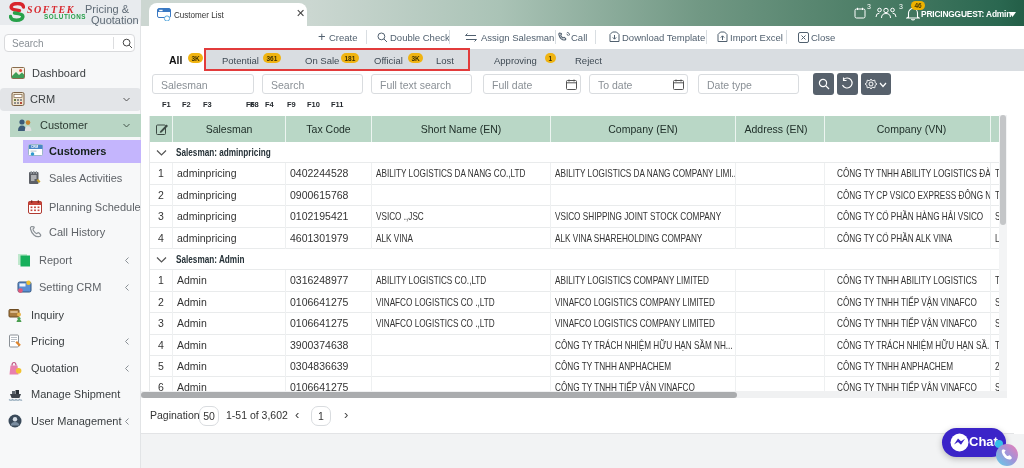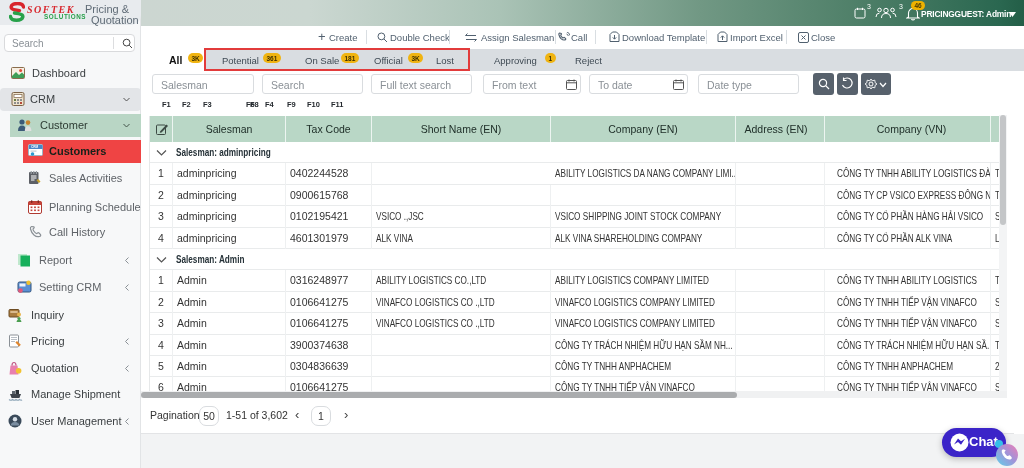--- a/index.html
+++ b/index.html
@@ -68,20 +68,30 @@
 #pager { position:absolute; left:0; top:372px; width:873px; height:36px; background:#fff; border-bottom:1px solid #e3e4e6; font-size:10.5px; color:#333; }
 #pager .pbox { position:absolute; top:8px; height:20px; border:1px solid #d9dcdf; border-radius:7px; text-align:center; line-height:19px; }
 
 #chatpill { position:absolute; left:942px; top:428px; width:64px; height:29px; background:#3b24c8; border-radius:15px; box-shadow:0 2px 6px rgba(0,0,0,0.25); }
 #phonebtn { position:absolute; left:996px; top:444px; width:22px; height:22px; border-radius:50%; background:linear-gradient(45deg,#6cc4e6 10%,#a392d8 55%,#e87fb8 95%); }
 </style>
 </head>
 <body>
 
 <div id="topbar">
+  <div id="tab">
+    <svg class="abs" style="left:8px;top:5px" width="14" height="13" viewBox="0 0 14 13">
+      <rect x="0.5" y="0.5" width="13" height="9" rx="1.5" fill="none" stroke="#3a79c3"></rect>
+      <rect x="1" y="1" width="12" height="3" fill="#3a79c3"></rect>
+      <rect x="2.2" y="1.8" width="3.4" height="1.4" fill="#fff"></rect>
+      <circle cx="10" cy="10.5" r="2.6" fill="#fff" stroke="#58a8dd"></circle>
+    </svg>
+    <span class="ttl">Customer List</span>
+    <span class="x">✕</span>
+  </div>
 
   <svg class="tbicon" style="left:714px;top:7px" width="12" height="12" viewBox="0 0 12 12" fill="none" stroke="#fff">
     <rect x="1" y="2" width="10" height="9" rx="1.5"></rect>
       <line x1="3.5" y1="0.8" x2="3.5" y2="3"></line>
       <line x1="8.5" y1="0.8" x2="8.5" y2="3"></line>
   </svg>
   <span class="supnum" style="left:727px;">3</span>
   <svg class="tbicon" style="left:735px;top:7px" width="22" height="13" viewBox="0 0 22 13" fill="none" stroke="#fff">
     <circle cx="11" cy="3.5" r="2.2"></circle>
       <path d="M6.5 11 q0 -4.5 4.5 -4.5 q4.5 0 4.5 4.5"></path>
@@ -155,21 +165,21 @@
         <path d="M1 13 q0 -5.5 4 -5.5 q4 0 4 5.5 Z" fill="#3c5a78"></path>
         <circle cx="11" cy="4.6" r="2.3" fill="#c8832e"></circle>
         <path d="M7.8 13 q0 -4.8 3.2 -4.8 q3.4 0 3.4 4.8 Z" fill="#e0e0e0"></path>
       </svg>
       <span class="tx" style="left:30px">Customer</span>
       <svg class="ch" style="left:112px" width="9" height="9" viewBox="0 0 9 9" fill="none" stroke="#44554b">
           <path d="M1.5 3 L4.5 6 L7.5 3"></path>
         </svg>
     </div>
 
-    <div class="mi" style="top:140px;left:23px;width:118px;background:#ef4444;height:23px;color:#15211a;font-weight:bold;">
+    <div class="mi" style="top:140px;left:23px;width:118px;background:#c4b5fd;height:23px;color:#15211a;font-weight:bold;">
       <svg class="ic" style="left:5px" width="15" height="13" viewBox="0 0 15 13">
         <rect x="0.5" y="0.5" width="14" height="11" rx="1" fill="#fff" stroke="#9bb7c8"></rect>
         <rect x="1" y="1" width="13.5" height="4" fill="#4a86c8"></rect>
         <text x="3" y="4.4" font-size="3.2" fill="#fff" font-family="Liberation Sans">CRM</text>
         <rect x="2.5" y="6.5" width="6" height="1.2" fill="#c3cdd4"></rect>
         <circle cx="4.5" cy="10" r="1.8" fill="#2e9ad0"></circle>
       </svg>
       <span class="tx" style="left:26px">Customers</span>
     </div>
 
@@ -360,21 +370,21 @@
     <div class="fin" style="left:11px;width:102px;">
         <span>Salesman</span>
       </div>
     <div class="fin" style="left:121px;width:101px;">
         <span>Search</span>
       </div>
     <div class="fin" style="left:230px;width:101px;">
         <span>Full text search</span>
       </div>
     <div class="fin" style="left:342px;width:98px;">
-        <span>From text</span>
+        <span>Full date</span>
       <svg class="abs" style="left:82px;top:4px" width="11" height="11" viewBox="0 0 11 11" fill="none" stroke="#555">
           <rect x="0.5" y="1.5" width="10" height="9" rx="1"></rect>
           <line x1="3" y1="0.5" x2="3" y2="2.5"></line>
           <line x1="8" y1="0.5" x2="8" y2="2.5"></line>
           <line x1="0.5" y1="3.8" x2="10.5" y2="3.8"></line>
         </svg>
     </div>
     <div class="fin" style="left:448px;width:99px;">
         <span>To date</span>
       <svg class="abs" style="left:83px;top:4px" width="11" height="11" viewBox="0 0 11 11" fill="none" stroke="#555">
@@ -437,20 +447,21 @@
     <div class="grow" style="top:26px;">
       <svg class="abs" style="left:6px;top:7px" width="11" height="8" viewBox="0 0 11 8" fill="none" stroke="#555" stroke-width="1.2">
           <path d="M1 1.5 L5.5 6 L10 1.5"></path>
         </svg>
       <span class="abs ghdr" style="left:26px;top:4px;"><i>Salesman: adminpricing</i></span>
     </div>
     <div class="grow" style="top:47.4px;">
         <div class="gnum">1</div>
         <div class="gc k1">adminpricing</div>
         <div class="gc k2">0402244528</div>
+        <div class="gc k3"><i>ABILITY LOGISTICS DA NANG CO.,LTD</i></div>
         <div class="gc k4"><i>ABILITY LOGISTICS DA NANG COMPANY LIMI...</i></div>
         <div class="gc k5"></div>
         <div class="gc k6"><i>CÔNG TY TNHH ABILITY LOGISTICS ĐÀ ...</i></div>
         <div class="gc k7"><i>T...</i></div>
       </div>
     <div class="grow" style="top:68.8px;">
         <div class="gnum">2</div>
         <div class="gc k1">adminpricing</div>
         <div class="gc k2">0900615768</div>
         <div class="gc k3"></div>

